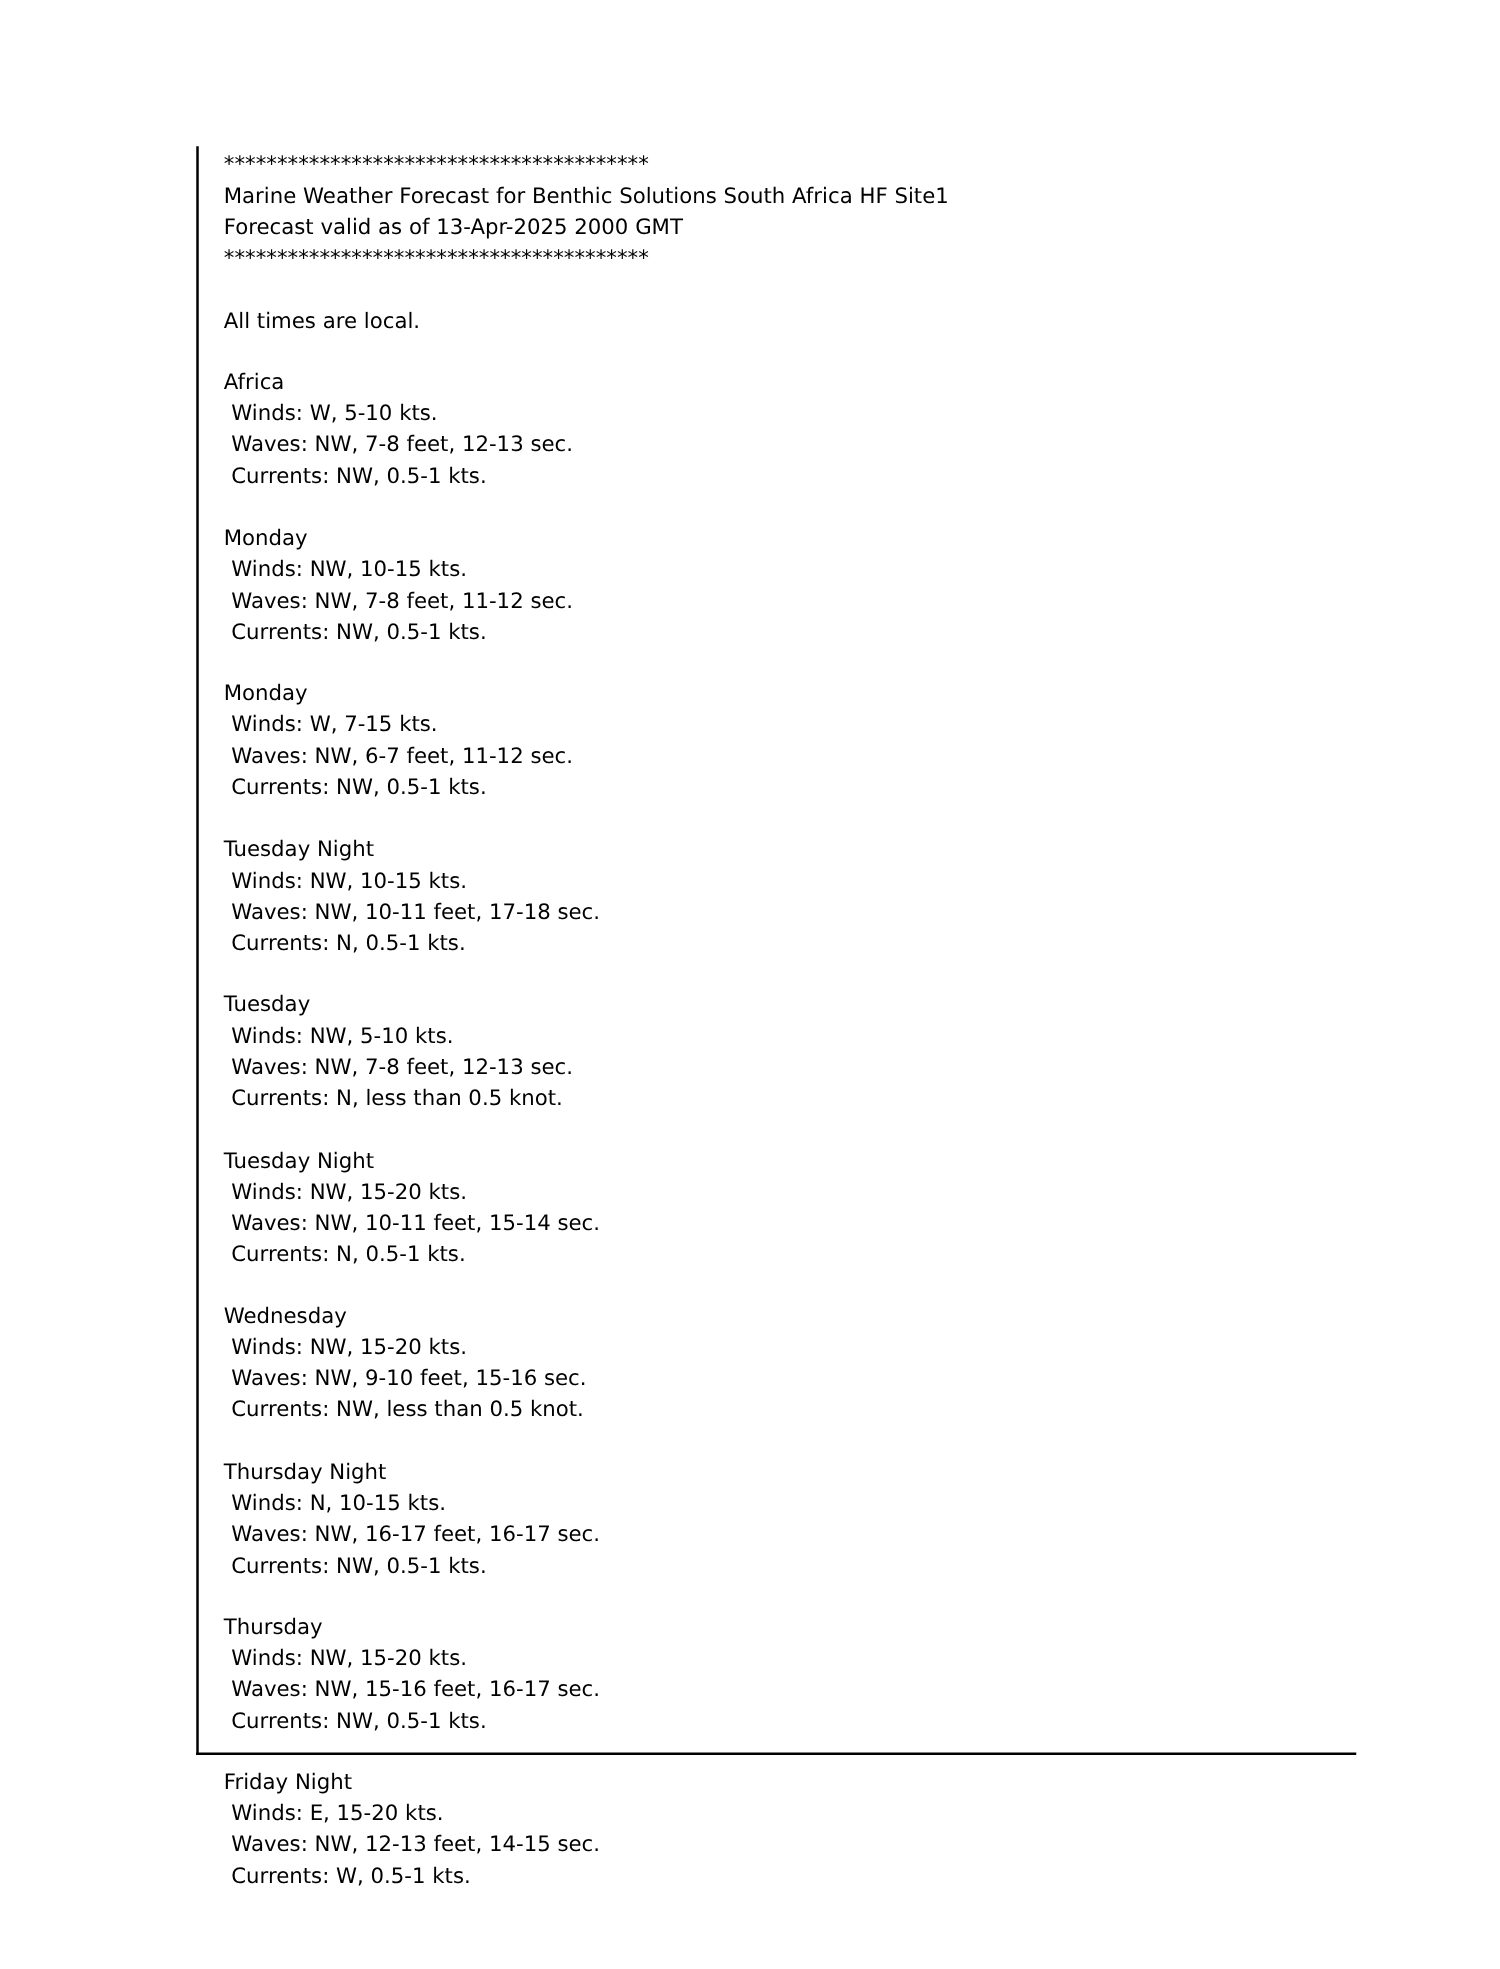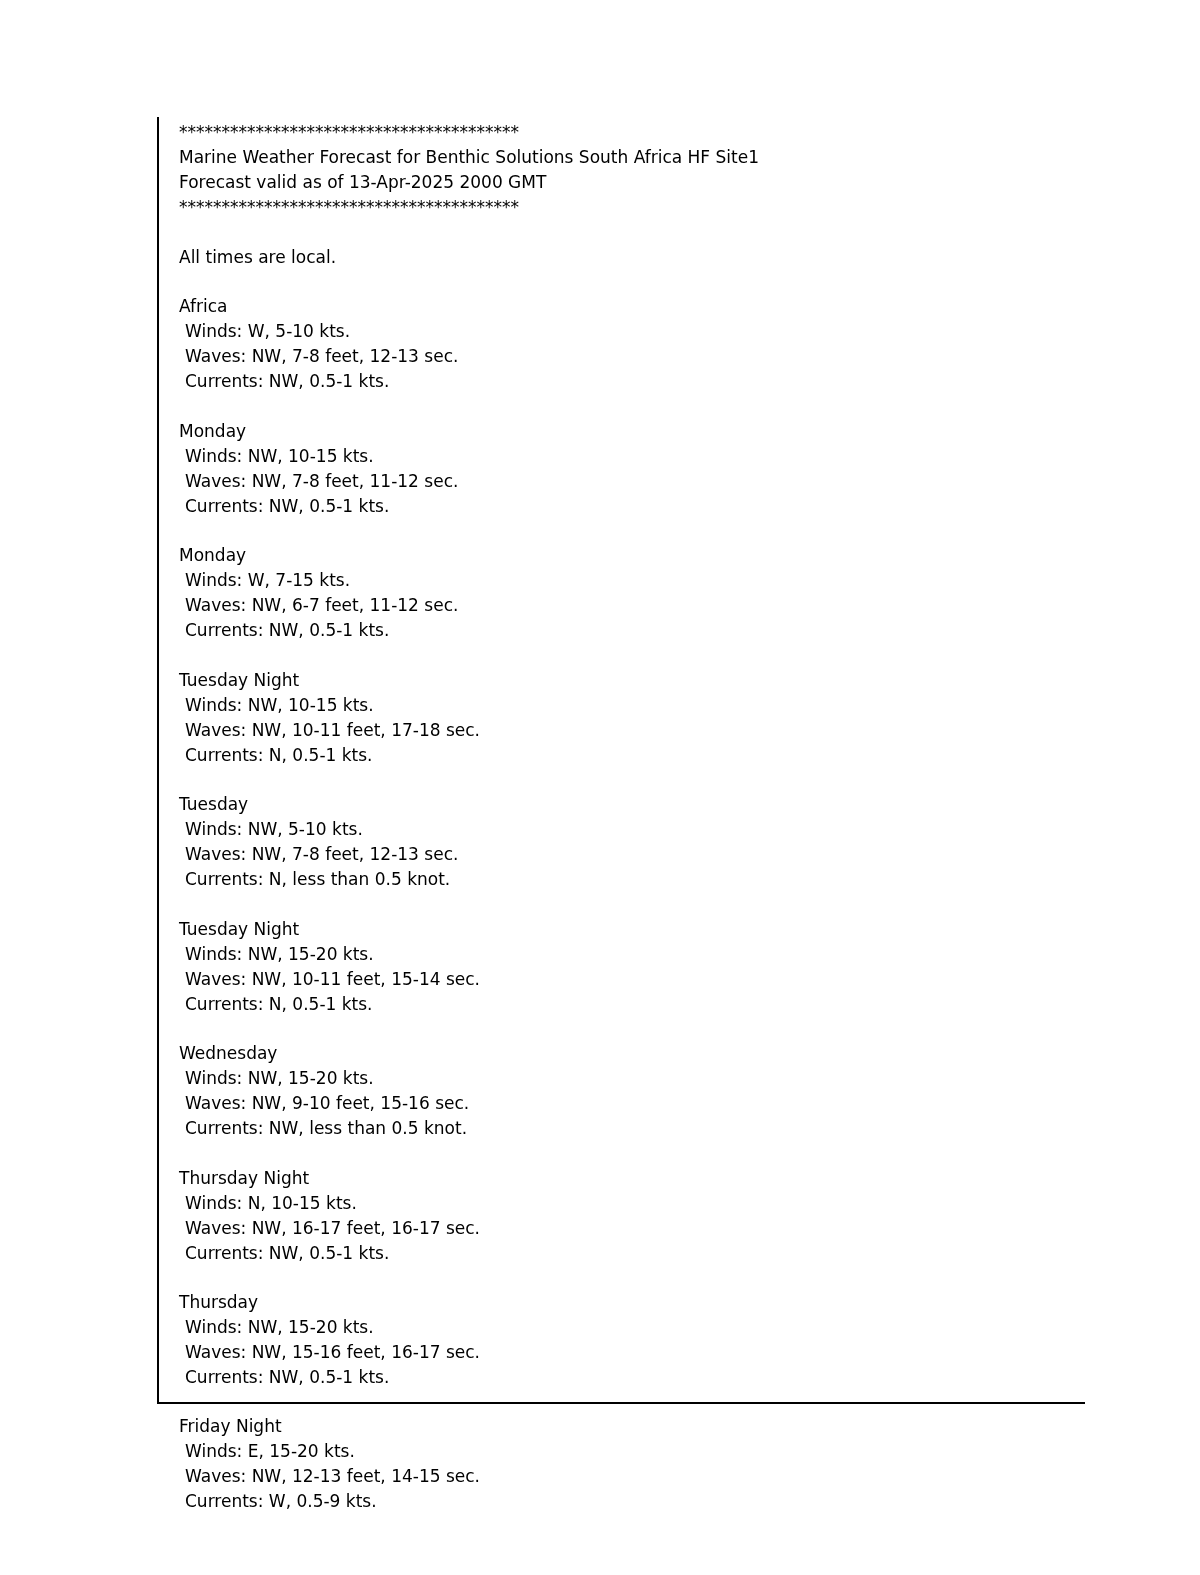--- a/index.html
+++ b/index.html
@@ -119,16 +119,16 @@
       <div class="line detail">Waves: NW, 15-16 feet, 16-17 sec.</div>
       <div class="line detail">Currents: NW, 0.5-1 kts.</div>
     </div>
 
   </div>
 
   <div class="after-box">
     <div class="line">Friday Night</div>
     <div class="line detail">Winds: E, 15-20 kts.</div>
     <div class="line detail">Waves: NW, 12-13 feet, 14-15 sec.</div>
-    <div class="line detail">Currents: W, 0.5-9 kts.</div>
+    <div class="line detail">Currents: W, 0.5-1 kts.</div>
   </div>
 
 </div>
 
 </body></html>

